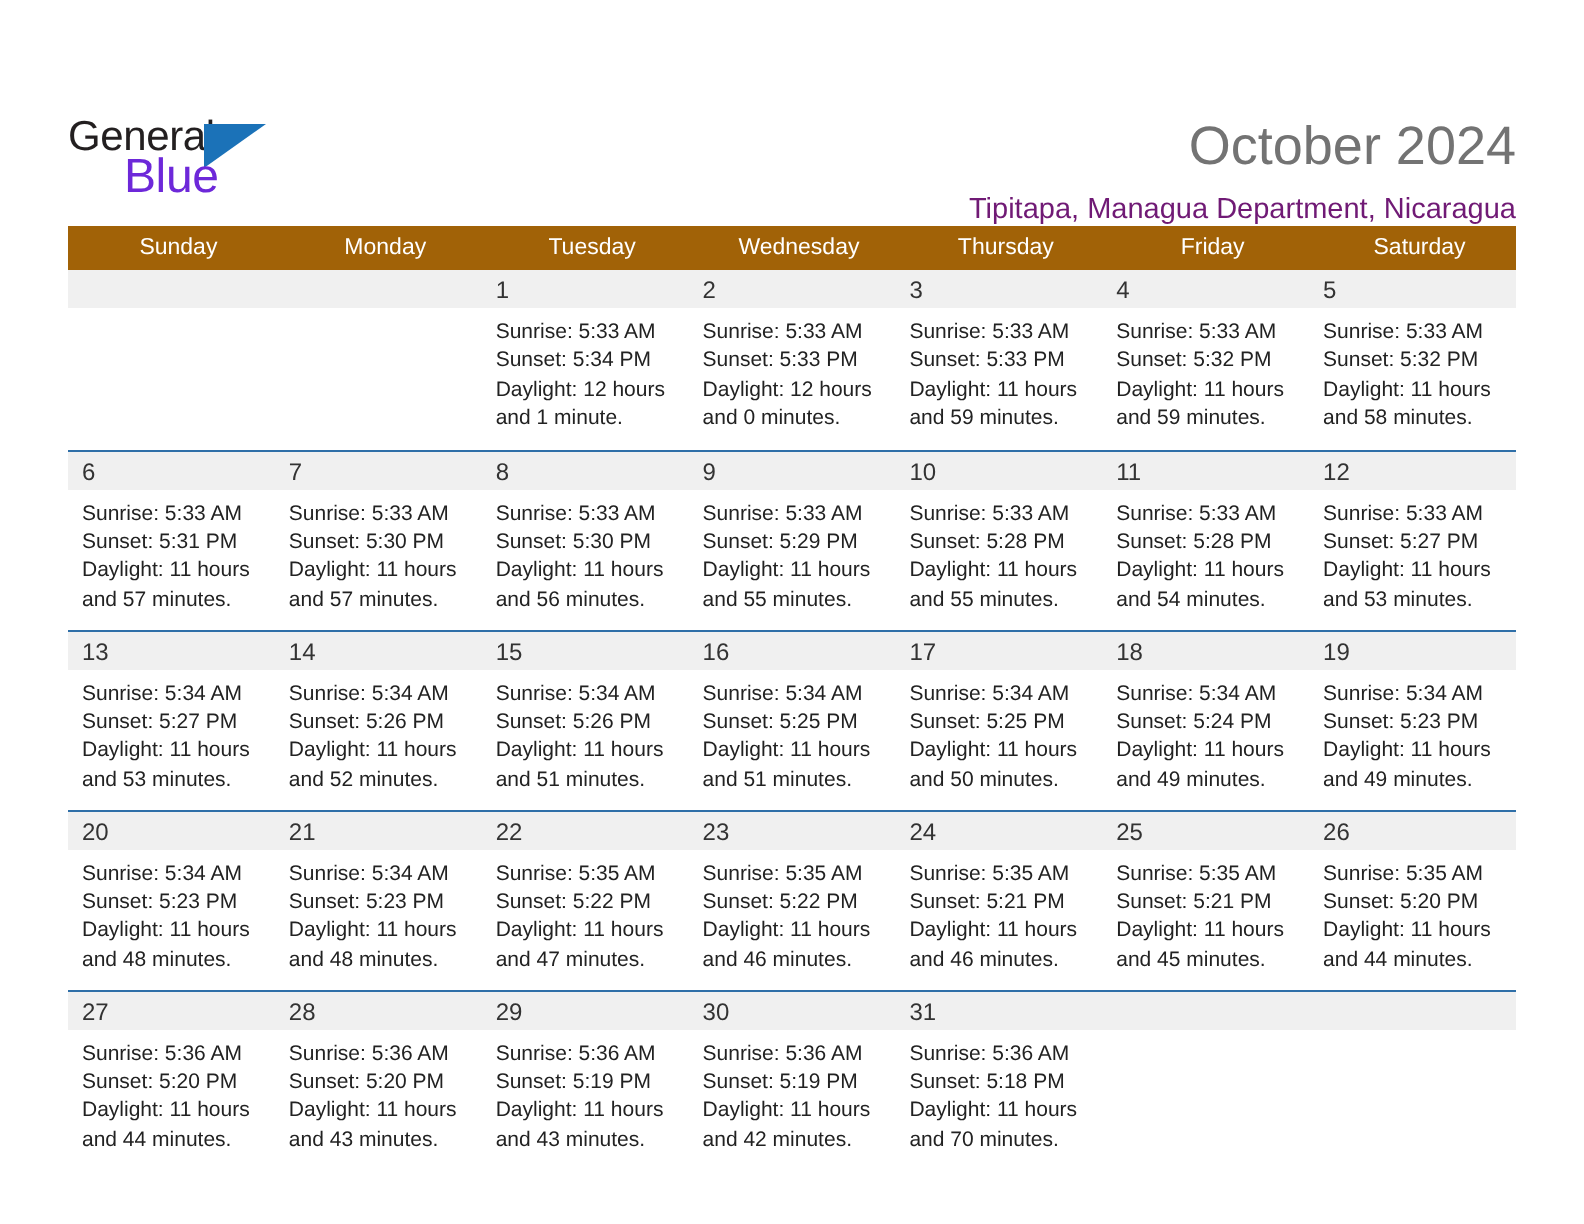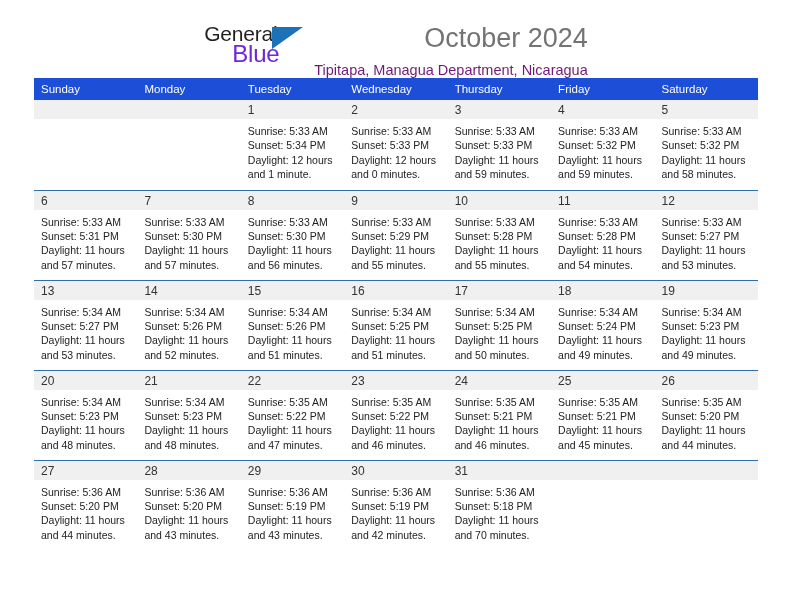--- a/index.html
+++ b/index.html
@@ -19,24 +19,25 @@
     width: 792px;
     height: 612px;
     box-sizing: border-box;
     padding: 0 34px;
   }
 
   
   .header {
     display: flex;
     align-items: flex-start;
-    justify-content: center;
+    justify-content: space-between;
     padding-top: 22px;
     height: 72px;
     box-sizing: border-box;
+    margin-top: 35px;
   }
   .logo {
     position: relative;
     width: 110px;
     height: 48px;
     flex: none;
   }
   .logo-general {
     position: absolute;
     left: 0;
@@ -86,25 +87,25 @@
   }
 
   
   .calendar {
     width: 724px;
     border-collapse: collapse;
     table-layout: fixed;
     margin-top: 6px;
   }
   .calendar th {
-    background: #1d4ed8;
+    background: #a16207;
     color: #ffffff;
     font-size: 11.5px;
     font-weight: normal;
-    text-align: left;
+    text-align: center;
     padding: 5px 0 5px 7px;
     height: 20px;
     box-sizing: border-box;
     border: none;
   }
   .calendar td {
     vertical-align: top;
     padding: 0;
     border: none;
     border-top: 1.5px solid #2f6fa8;

